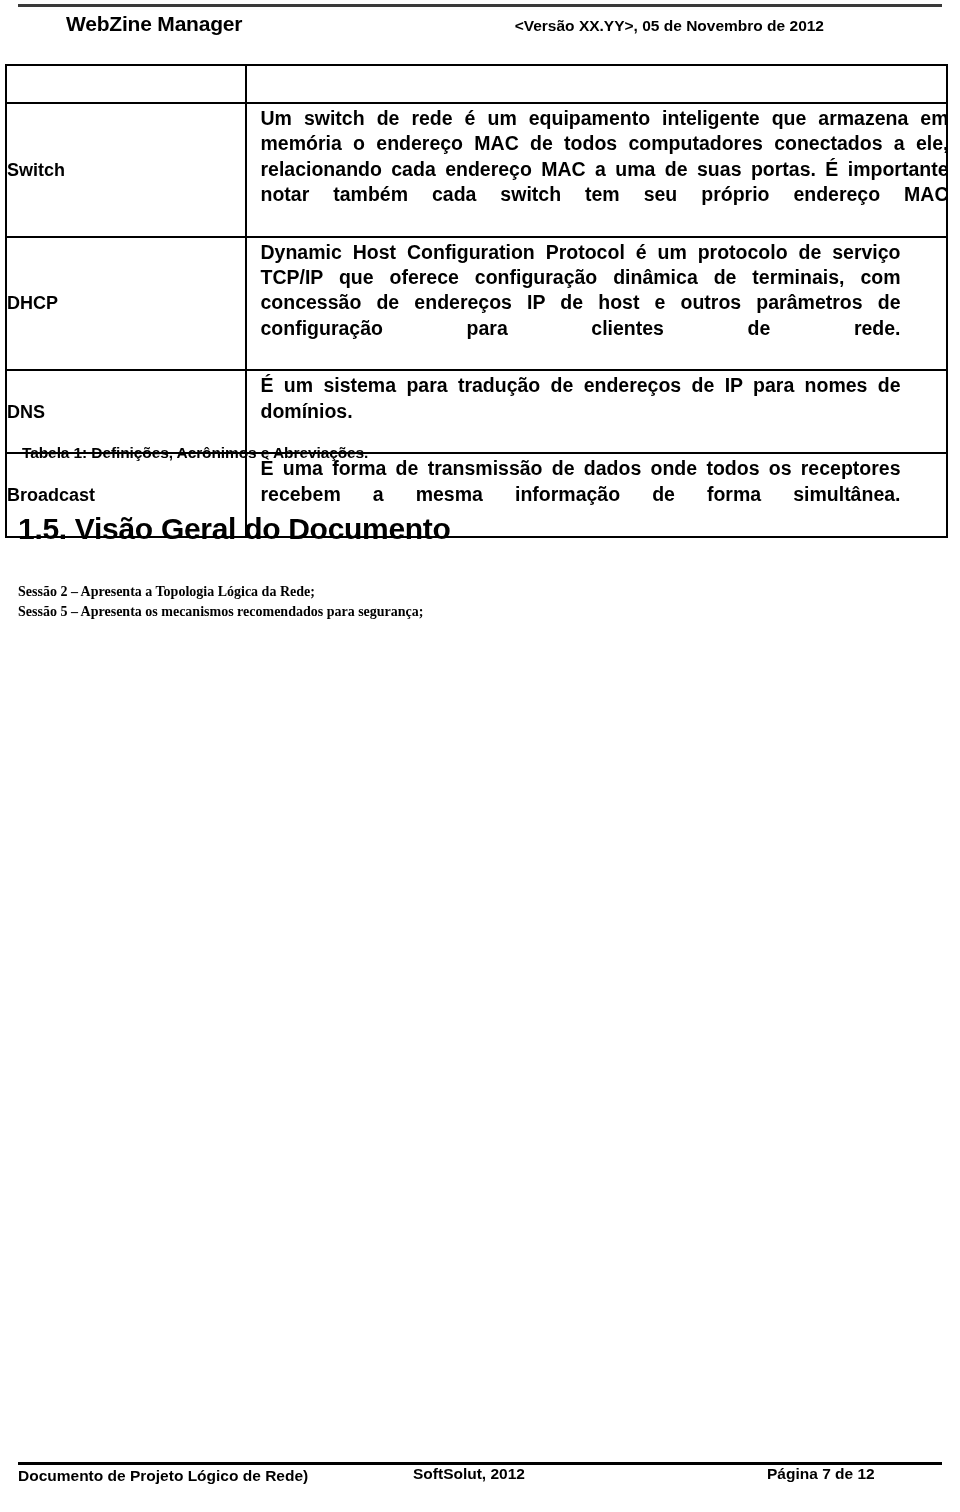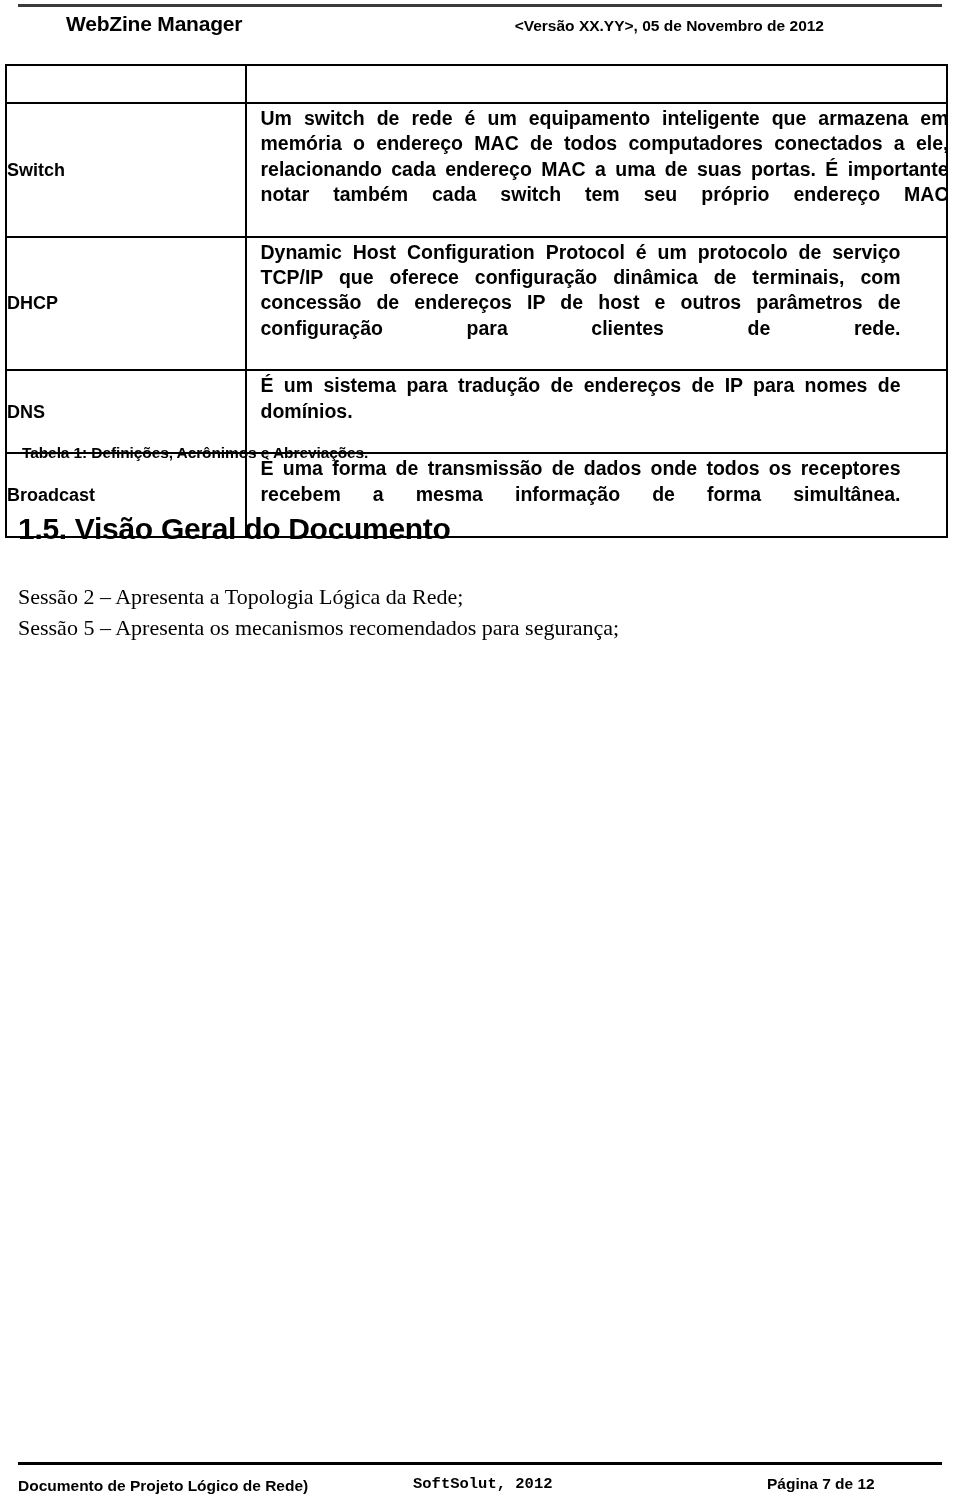--- a/index.html
+++ b/index.html
@@ -116,55 +116,54 @@
     letter-spacing: -0.3px;
   }
 
   
   .body-block {
     position: absolute;
     left: 18px;
     top: 583px;
     width: 900px;
     font-family: "Liberation Serif", serif;
-    font-size: 22px;
-    font-weight: normal;
+    font-size: 14px;
+    font-weight: bold;
     line-height: 1.30;
   }
   .body-block p {
     margin: 0 0 2px 0;
   }
   .body-block p.multi {
     width: 880px;
   }
 
   
   .page-footer {
     position: absolute;
     left: 18px;
     top: 1462px;
     width: 924px;
     border-top: 3px solid #000000;
-    padding-top: 10px;
+    padding-top: 0;
   }
   .footer-grid {
     display: flex;
     align-items: flex-start;
     font-size: 15.5px;
     font-weight: bold;
   }
   .footer-left {
     width: 300px;
     line-height: 1.45;
   }
   .footer-center {
     flex: 1 1 auto;
     text-align: left;
     padding-left: 95px;
-    font-family: Liberation Mono, monospace;
   }
   .footer-right {
     width: 175px;
     text-align: left;
     white-space: nowrap;
   }
 </style>
 </head>
 <body>
 

